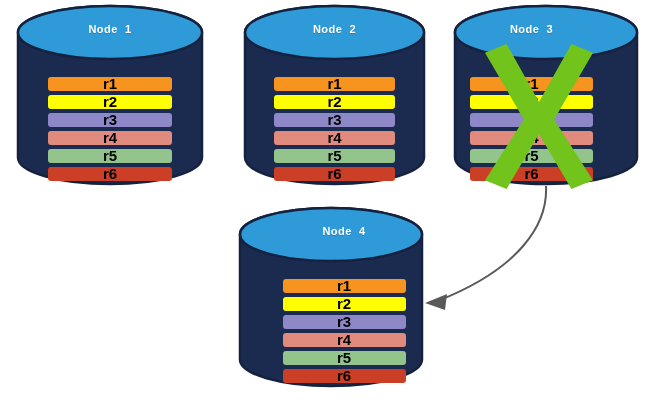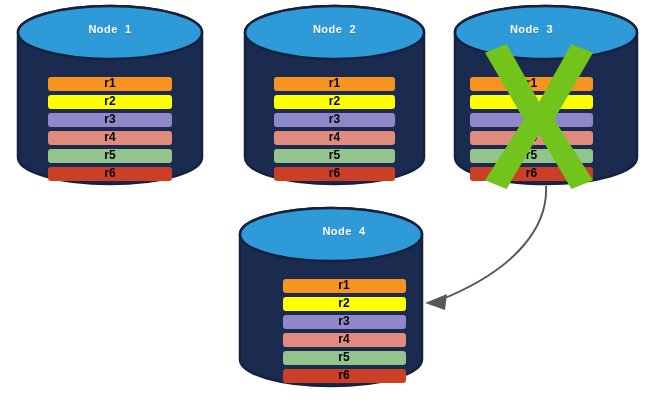--- a/index.html
+++ b/index.html
@@ -60,21 +60,21 @@
     border-radius: 3px;
     box-sizing: border-box;
     display: flex;
     align-items: center;
     justify-content: center;
   }
 
   .row-label {
     color: #000000;
     font-weight: bold;
-    font-size: 12px;
+    font-size: 15px;
     line-height: 1;
     position: relative;
     top: -0.5px;
   }
 
   .x-mark {
     position: absolute;
     pointer-events: none;
   }
 

